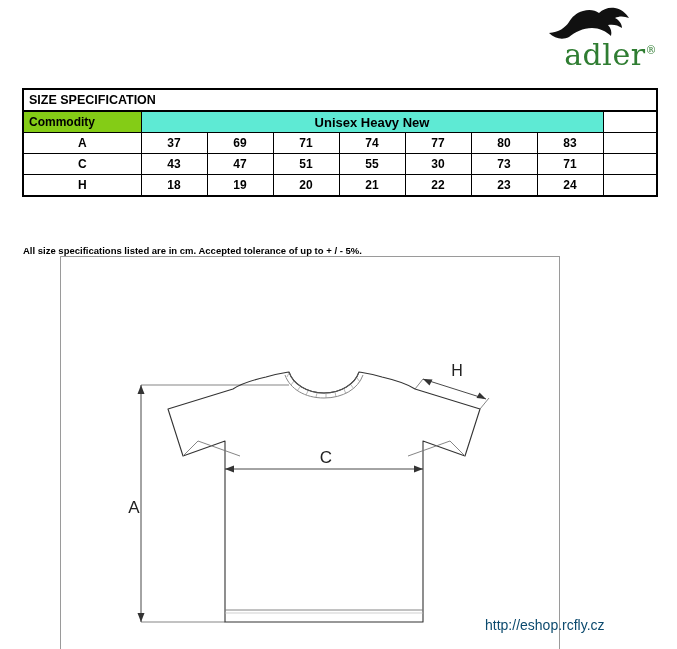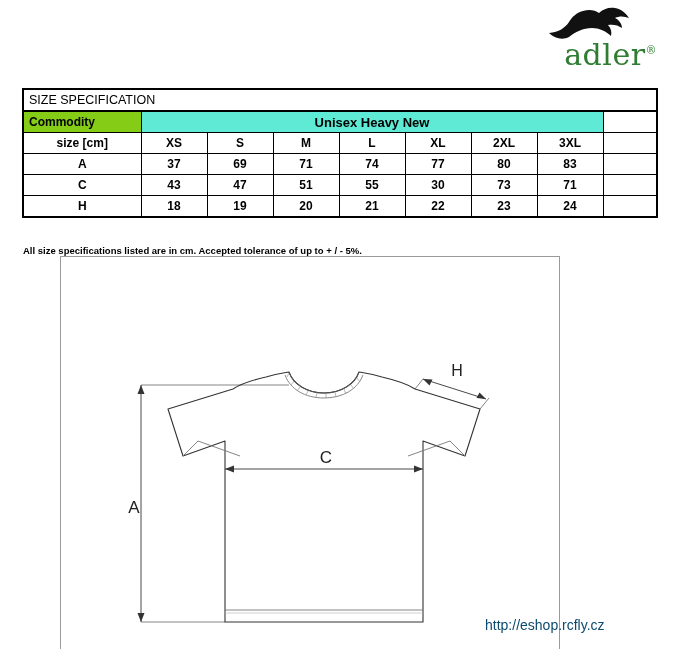--- a/index.html
+++ b/index.html
@@ -64,21 +64,21 @@
     height: 20px;
     padding: 0 2px;
     text-align: center;
     vertical-align: middle;
   }
   .outer-border {
     border: 2px solid #000000;
   }
   .title-cell {
     text-align: left !important;
-    font-weight: normal;
+    font-weight: bold;
     font-size: 12.5px;
     padding-left: 5px !important;
     border-bottom: 2px solid #000 !important;
     border-radius: 11px;
   }
   .label-cell {
     text-align: left !important;
     font-weight: bold;
     padding-left: 5px !important;
     background: #84cc16;
@@ -166,31 +166,20 @@
       <col style="width:66px">
       <col style="width:54px">
     </colgroup>
     <tbody>
         <tr>
       <td class="title-cell" colspan="9">SIZE SPECIFICATION</td>
     </tr>
     <tr>
       <td class="label-cell">Commodity</td>
       <td class="green" colspan="7">Unisex Heavy New</td>
-      <td class="blank-cell"></td>
-    </tr>
-    <tr class="hdr-row">
-      <td class="row-label">size [cm]</td>
-      <td>XS</td>
-      <td>S</td>
-      <td>M</td>
-      <td>L</td>
-      <td>XL</td>
-      <td>2XL</td>
-      <td>3XL</td>
       <td class="blank-cell"></td>
     </tr>
     <tr>
       <td class="row-label">A</td>
       <td class="data-cell">37</td>
       <td class="data-cell">69</td>
       <td class="data-cell">71</td>
       <td class="data-cell">74</td>
       <td class="data-cell">77</td>
       <td class="data-cell">80</td>

